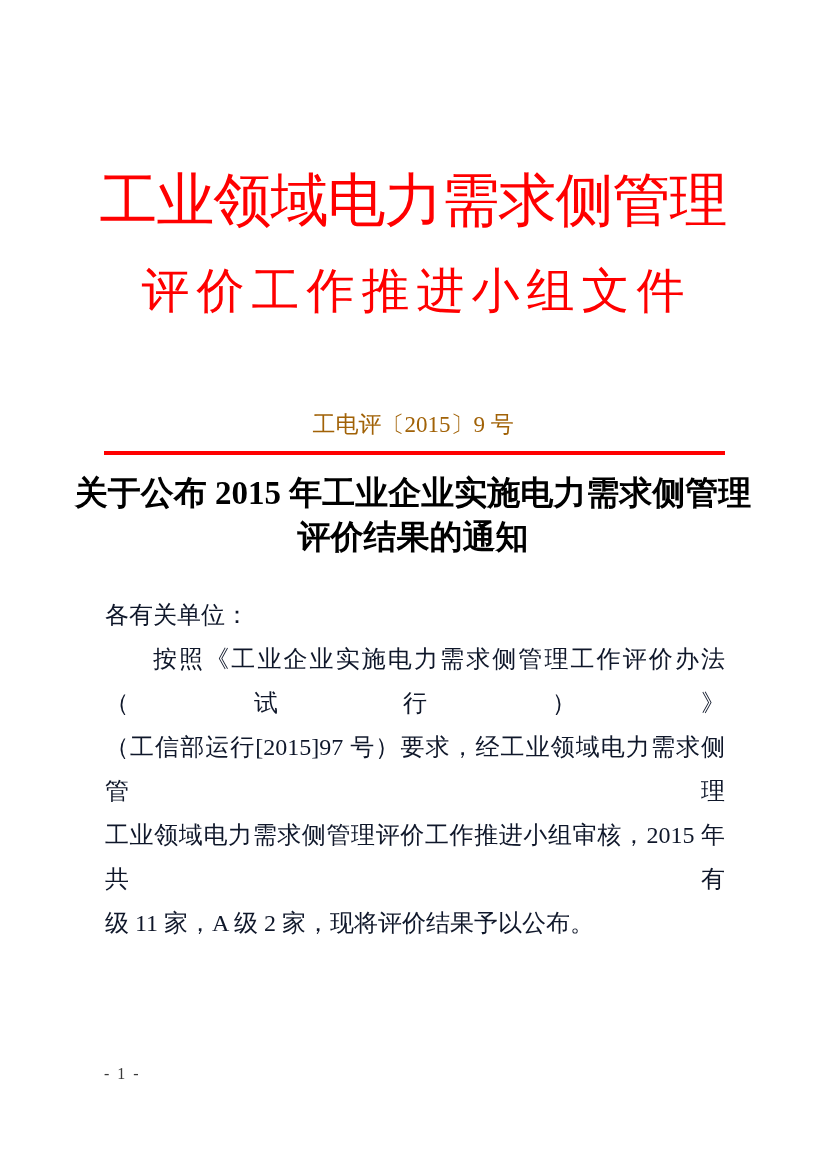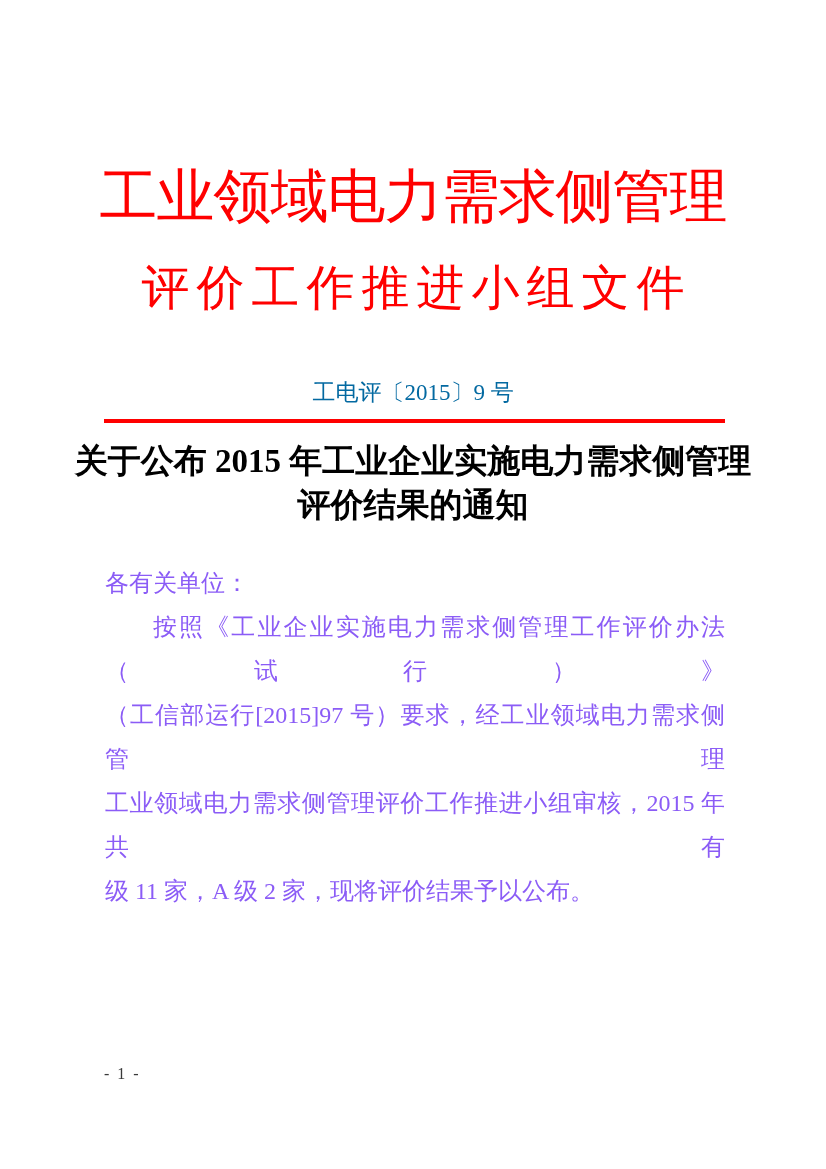--- a/index.html
+++ b/index.html
@@ -6,62 +6,62 @@
   html, body { margin: 0; padding: 0; background: #ffffff; }
   .page {
     position: relative;
     width: 826px;
     height: 1169px;
     background: #ffffff;
     overflow: hidden;
     font-family: "Liberation Serif", "DejaVu Serif", serif;
     color: #000000;
   }
-  .red-head { color: #ff0000; text-align: center; font-family: Liberation Mono, monospace; }
+  .red-head { color: #ff0000; text-align: center; }
   .rt1 {
     margin-top: 168px;
     font-size: 58px;
     line-height: 66px;
     letter-spacing: -1px;
     white-space: nowrap;
   }
   .rt2 {
     margin-top: 24px;
     font-size: 48px;
     line-height: 66px;
     letter-spacing: 7px;
     padding-left: 7px; 
     white-space: nowrap;
   }
   .docnum {
-    margin-top: 56px;
+    margin-top: 88px;
     text-align: center;
     font-size: 23px;
     line-height: 26px;
-    color: #0369a1;
+    color: #a16207;
   }
   .rule {
     margin: 13px 101px 0 104px;
     height: 4px;
     background: #ff0000;
   }
   .subject {
     margin-top: 16px;
     text-align: center;
     font-weight: bold;
     font-size: 33px;
     line-height: 44px;
     color: #000000;
   }
   .body-text {
     margin-top: 34px;
     padding: 0 101px 0 105px;
     font-size: 24px;
     line-height: 44px;
-    color: #8b5cf6;
+    color: #0f172a;
   }
   .salutation { text-align: left; }
   .para-line {
     text-align: justify;
     text-align-last: justify;
   }
   .para-line.indent { text-indent: 2em; }
   .para-line.last { text-align-last: left; }
   .footer {
     position: absolute;

